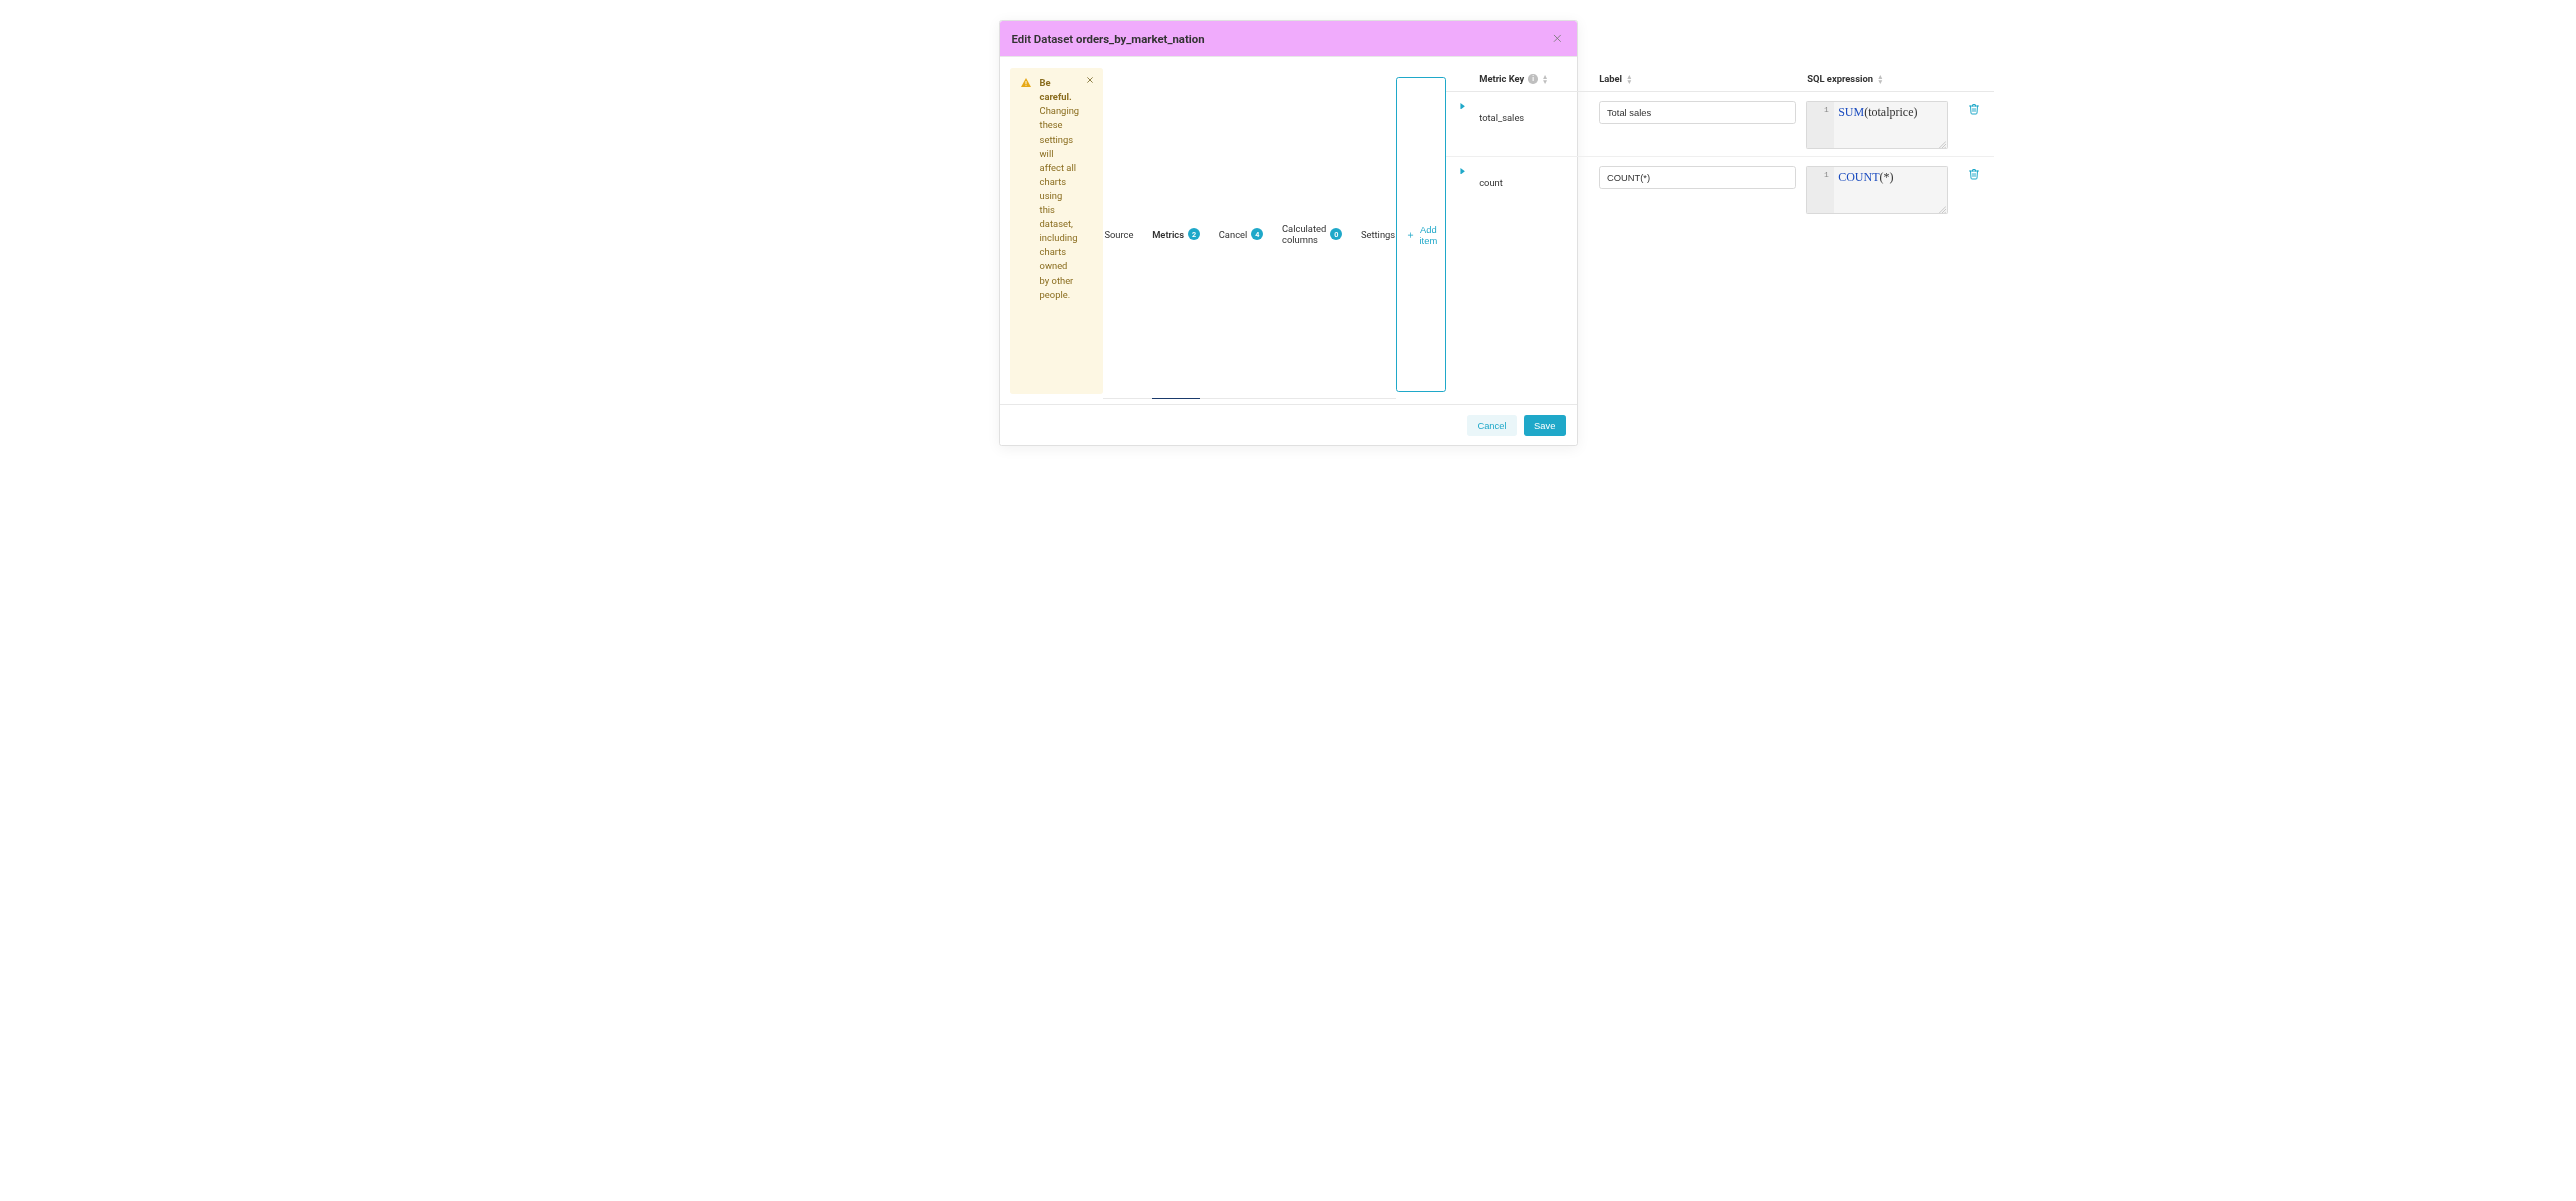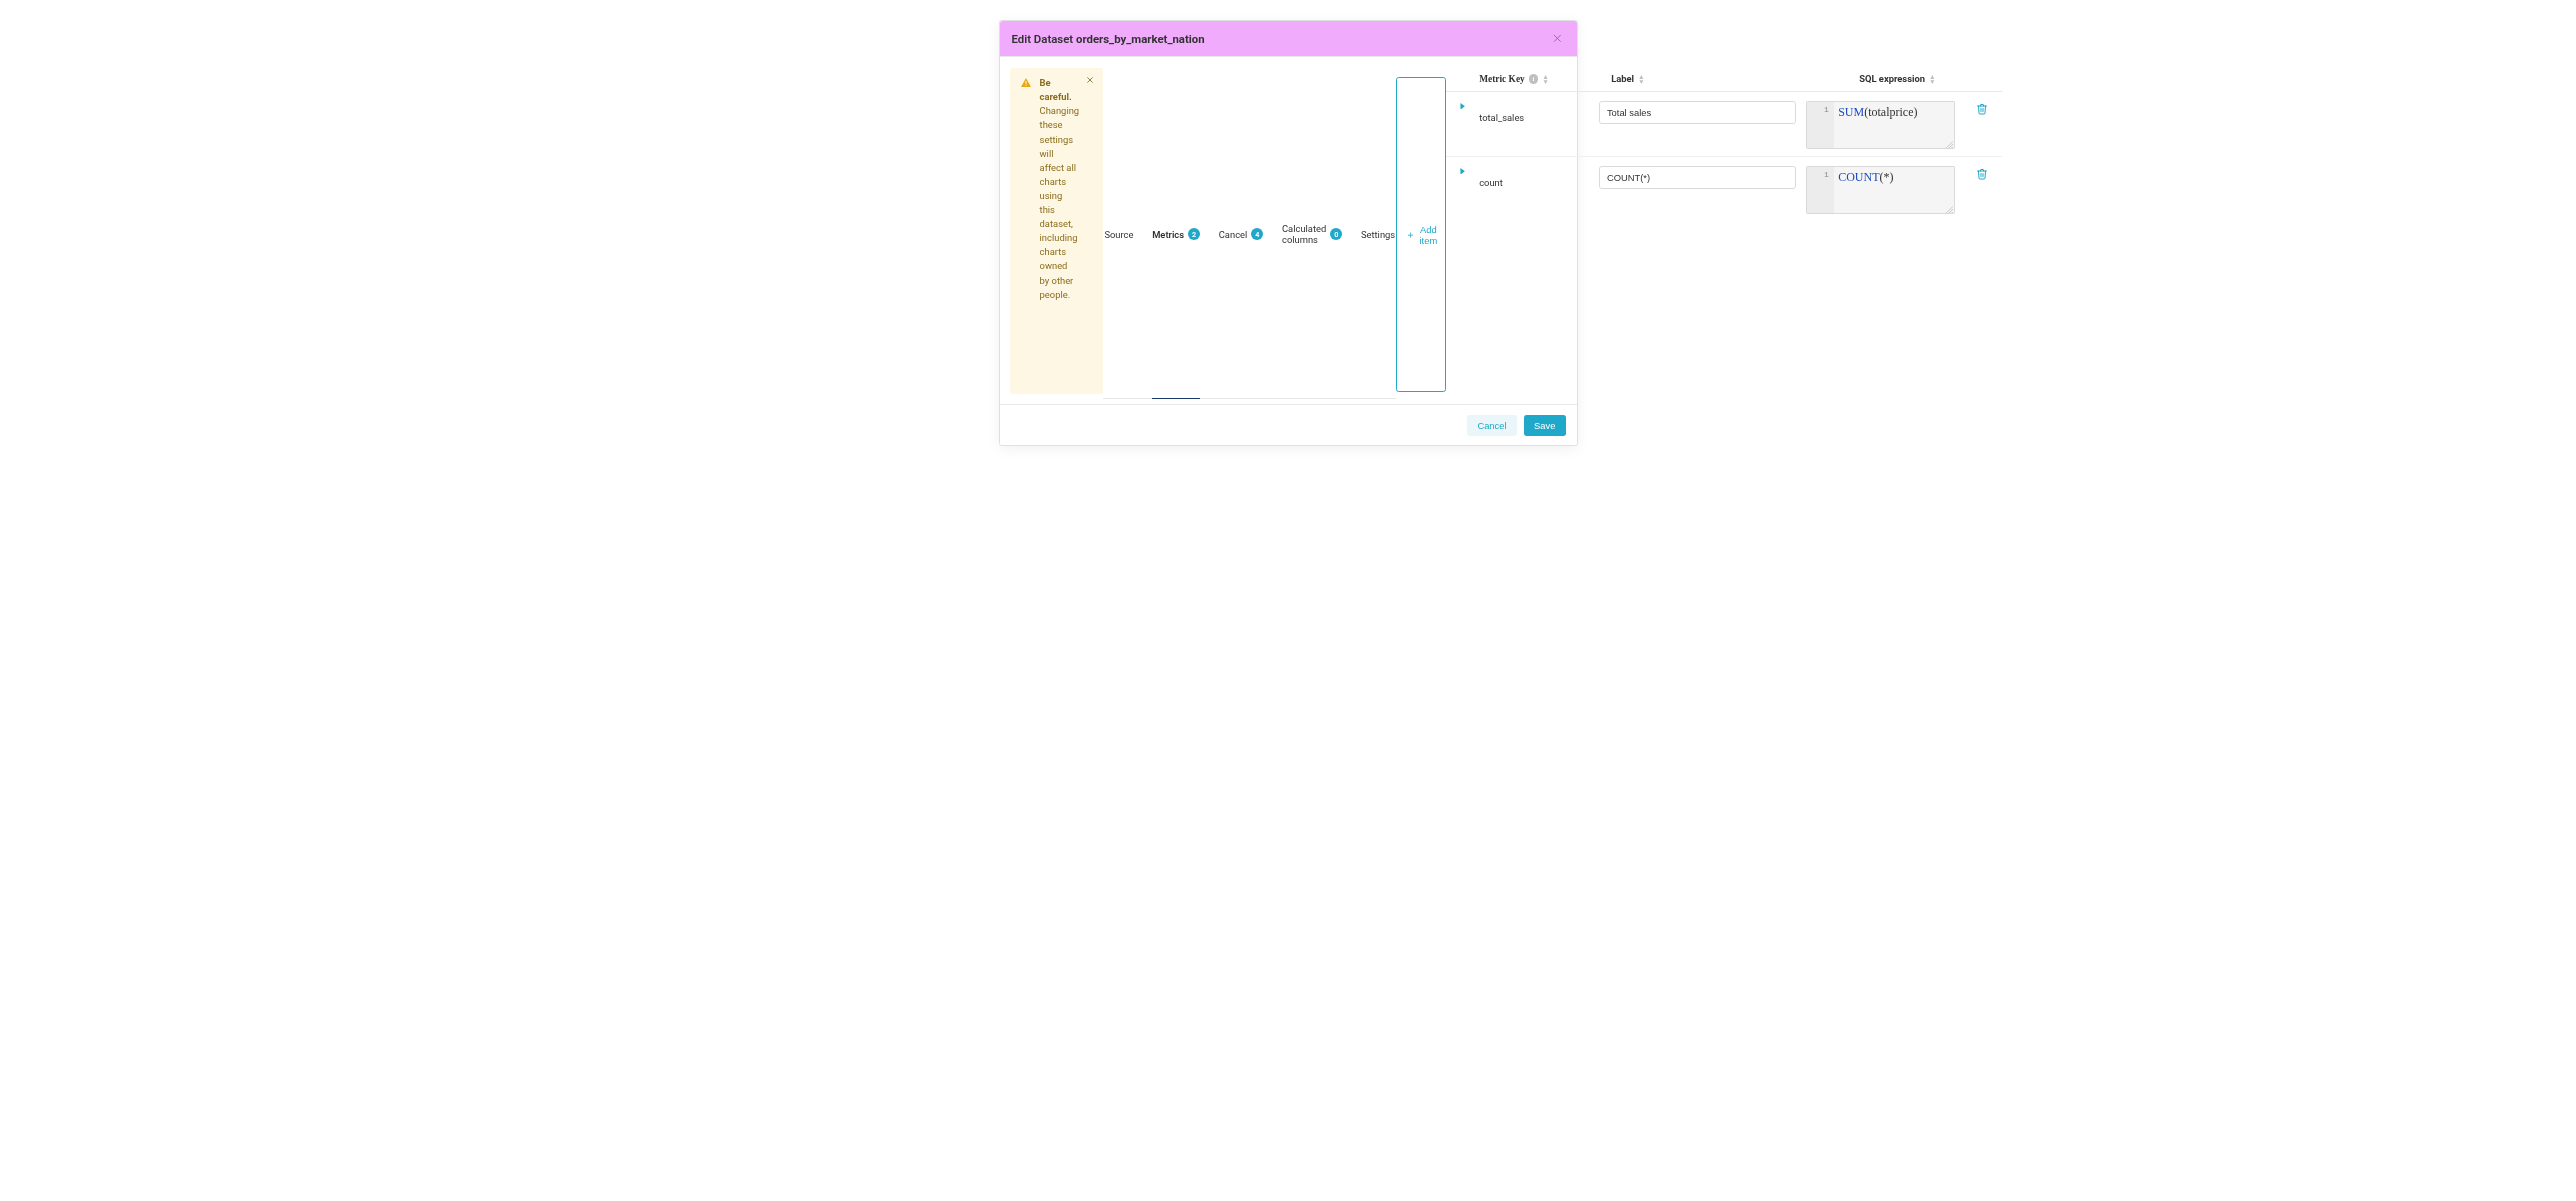--- a/index.html
+++ b/index.html
@@ -147,22 +147,22 @@
   }
   .th {
     font-weight:700;
     font-size:9.4px;
     color:#323232;
     display:flex;
     align-items:center;
     gap:4px;
   }
   .col-expand { width: 33px; flex-shrink:0; }
-  .col-key    { width: 132px; flex-shrink:0;font-family:Liberation Serif, serif; }
-  .col-label  { width: 248px; flex-shrink:0; }
+  .col-key    { width: 120px; flex-shrink:0; }
+  .col-label  { width: 208px; flex-shrink:0; }
   .col-sql    { flex:1; min-width: 147px; }
   .col-act    { width: 40px; flex-shrink:0; }
   .info-icon {
     display:inline-flex;align-items:center;justify-content:center;
     width:9.4px;height:9.4px;border-radius:50%;
     background:#bfbfbf;color:#fff;font-size:6.7px;font-weight:700;
   }
   .sort-icon {
     color:#bfbfbf; font-size:6.7px; line-height:1;
     display:inline-flex;flex-direction:column;gap:0;

